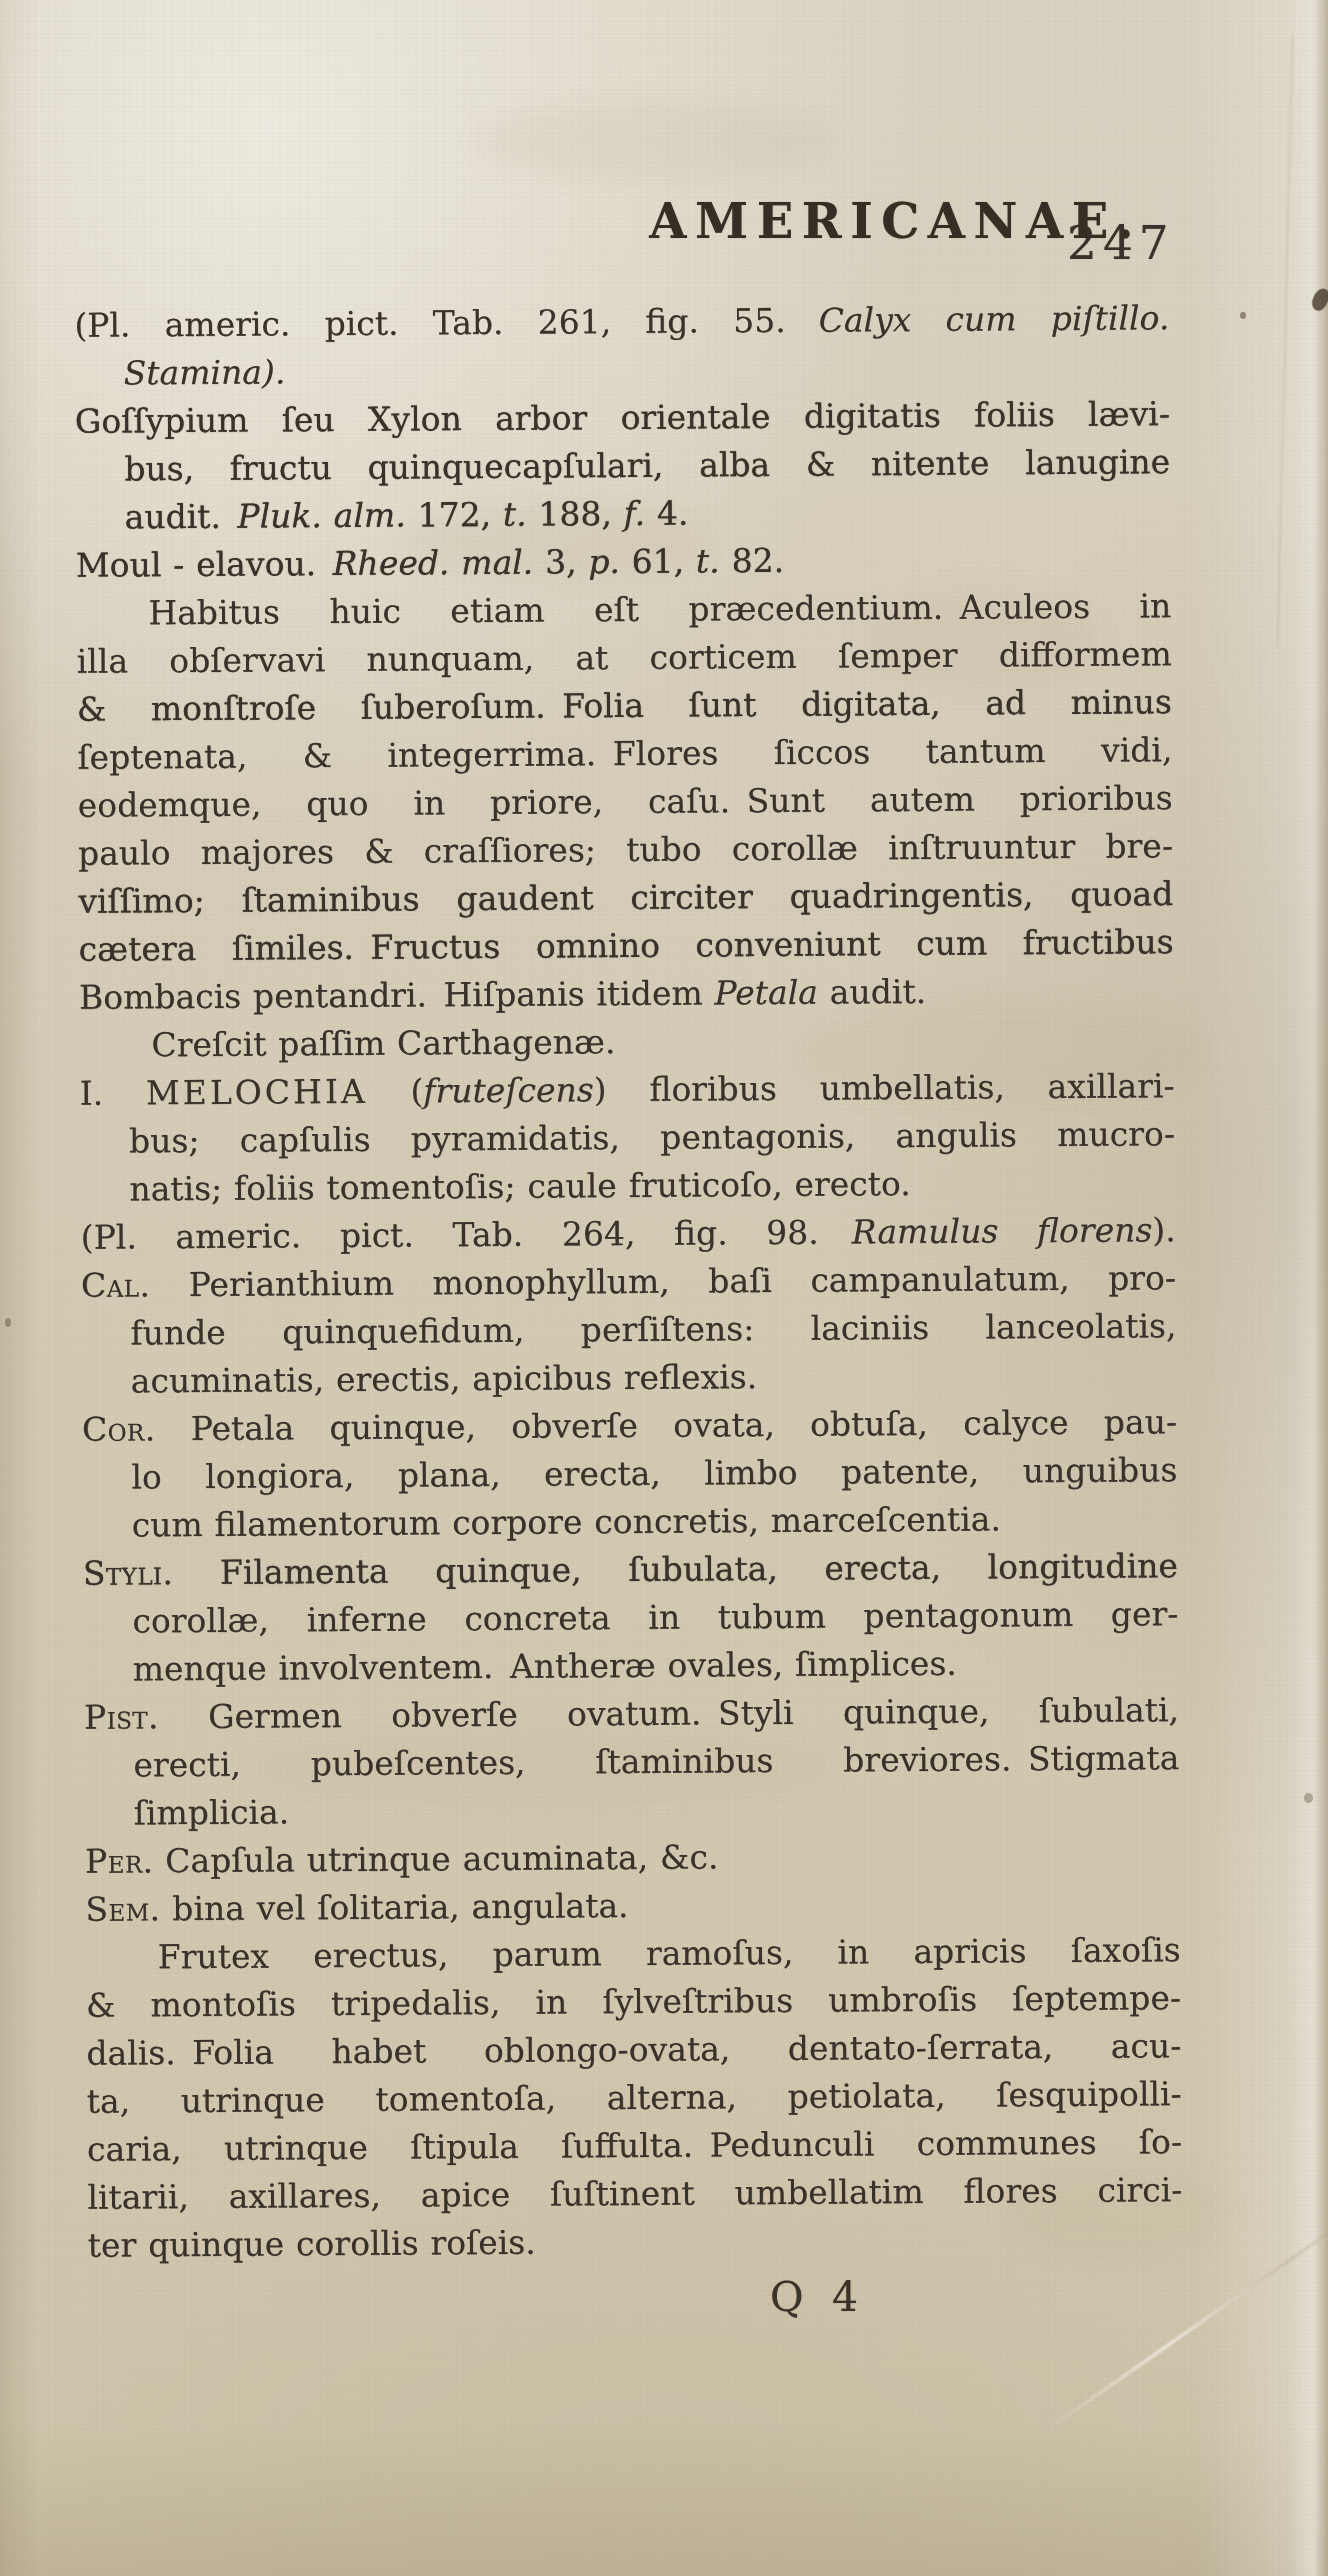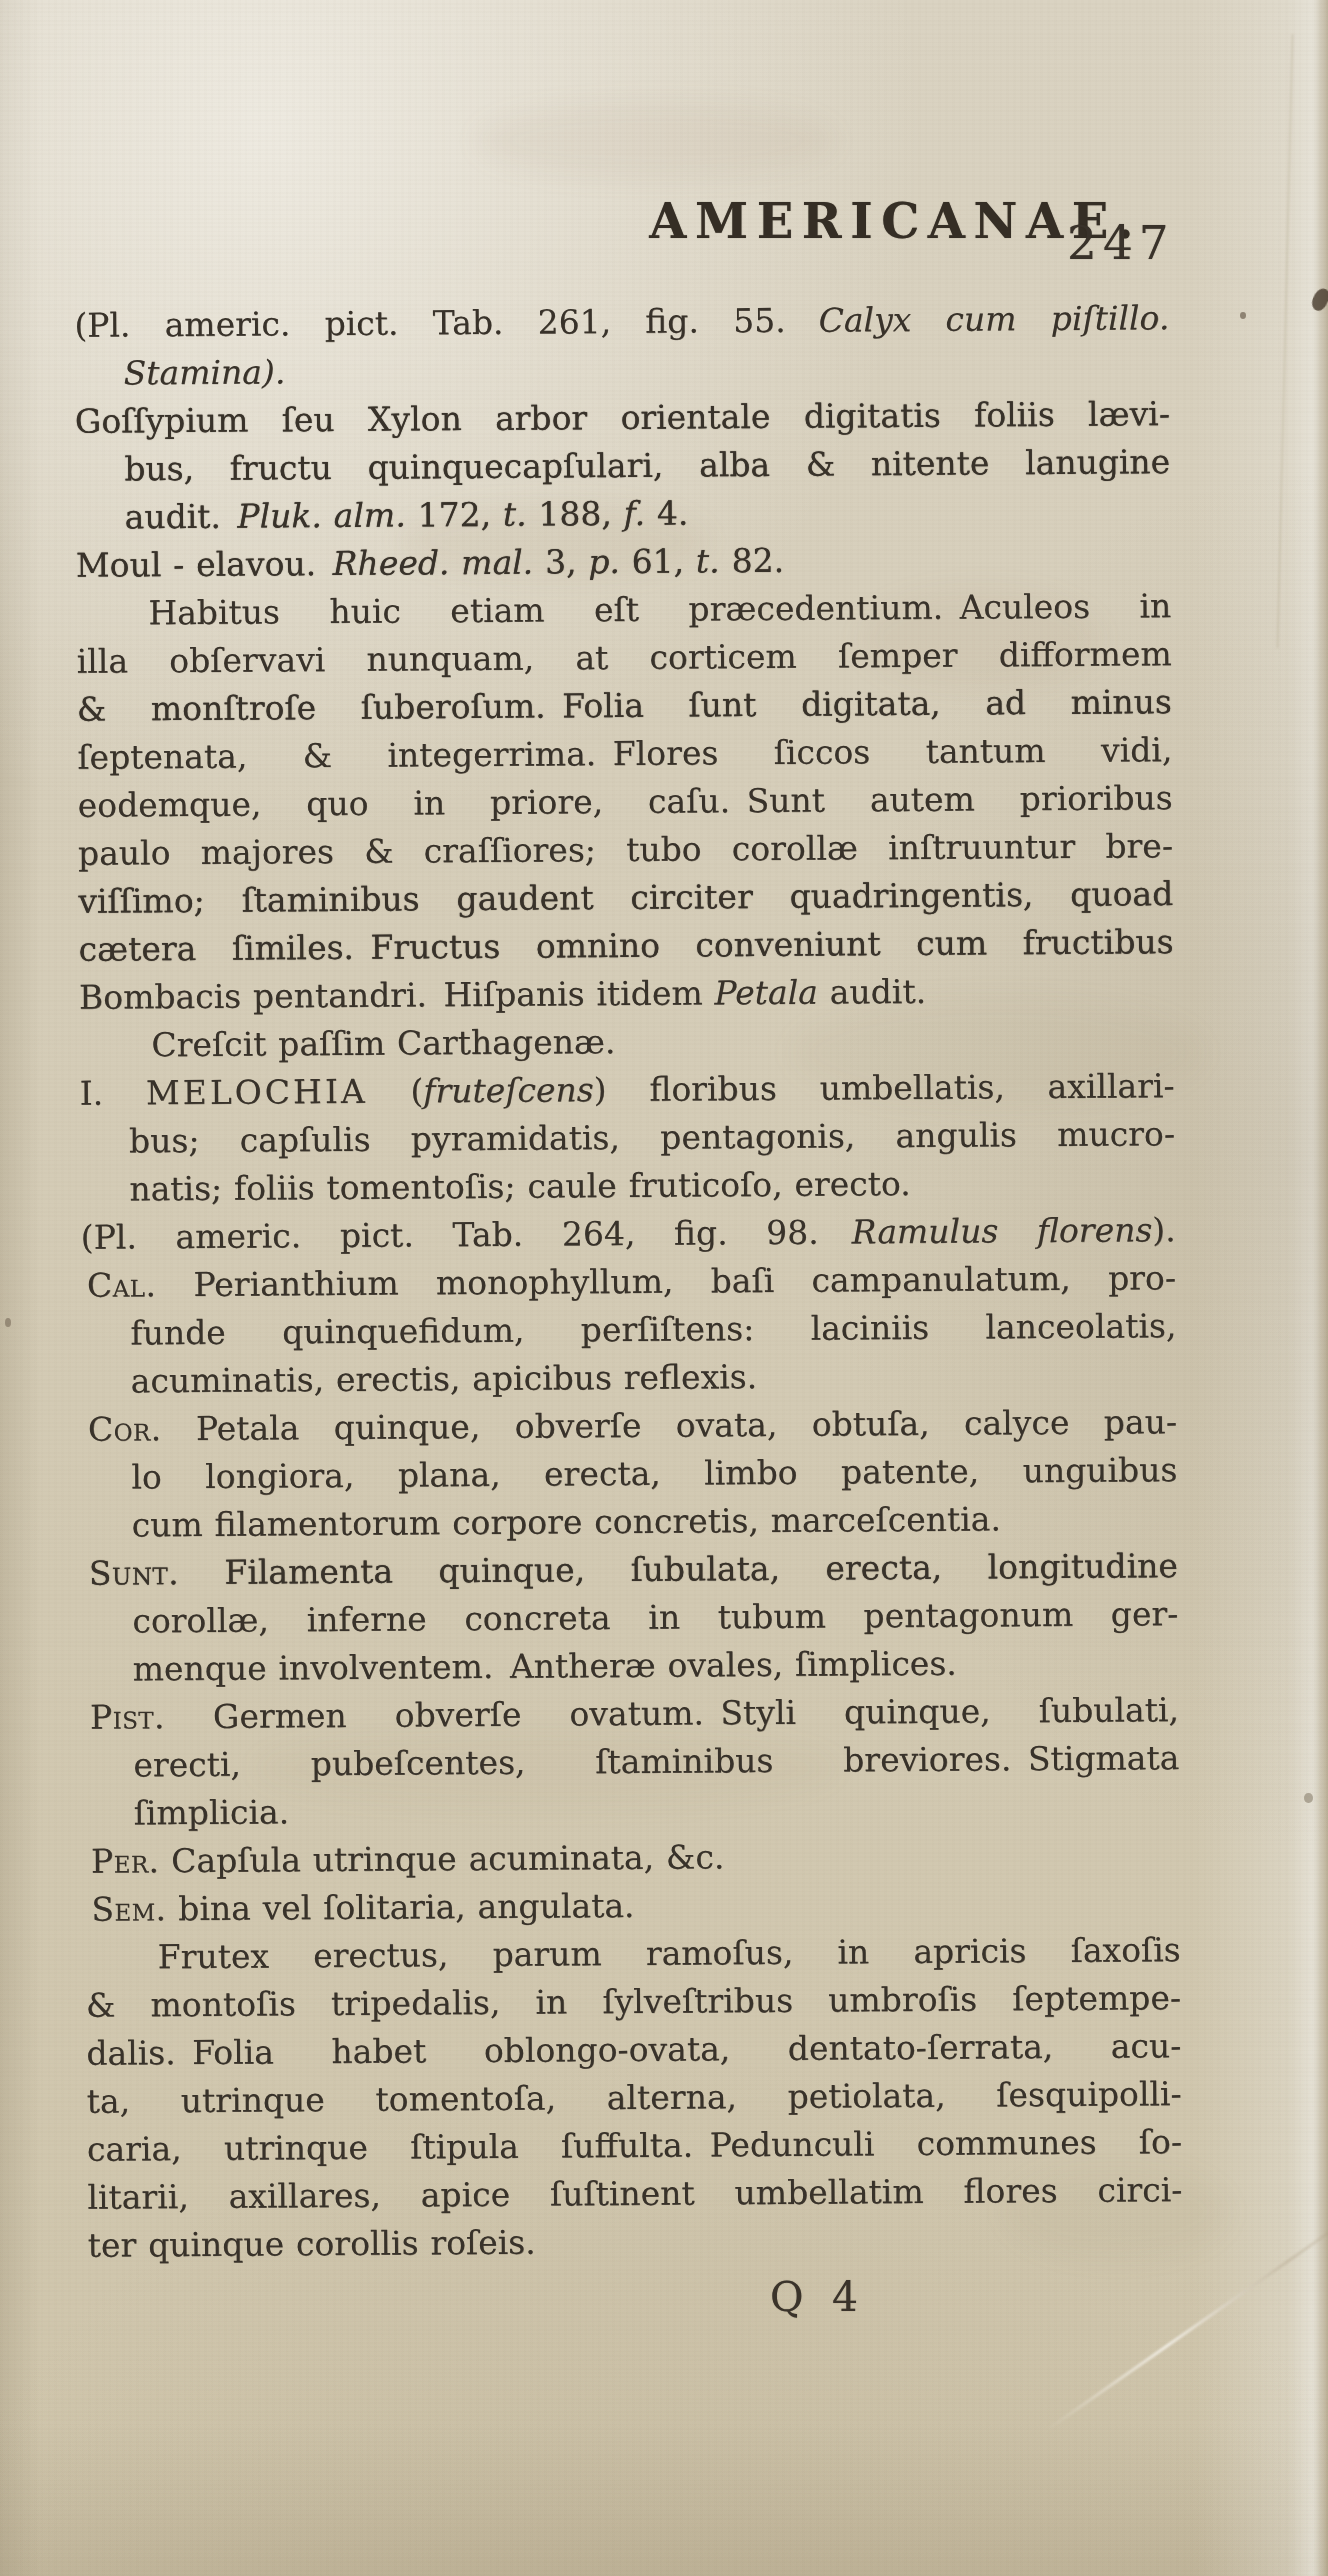--- a/index.html
+++ b/index.html
@@ -49,21 +49,21 @@
     color:#38322a;
     font-size:33px;
     text-shadow:0.3px 0.3px 0.5px rgba(58,48,38,.5);
   }
   .line{line-height:48px;height:48px;white-space:normal;word-spacing:1.3px;}
   .line.just{text-align:justify;text-align-last:justify;}
   .line.ind1{padding-left:49px;}
   .line.ind2{padding-left:72px;}
   .line.hv{text-shadow:0 0 0.9px rgba(45,38,28,.85);}
   .it{font-style:italic;}
-  .sc{font-variant:small-caps;letter-spacing:0.4px;margin-left:6px;}
+  .sc{font-variant:small-caps;letter-spacing:0.4px;}
   .cp{letter-spacing:3px;}
   .signature{
     position:absolute;left:770px;top:2273px;
     font-size:41px;color:#3a332a;letter-spacing:7.7px;
     text-shadow:0 0 0.9px rgba(48,40,30,.5);
   }
 </style>
 </head>
 <body>
 
@@ -108,21 +108,21 @@
       <div class="line ind0 just"><span>I. </span><span class="cp">MELOCHIA</span><span> (</span><span class="it">fruteſcens</span><span>) floribus umbellatis, axillari-</span></div>
       <div class="line ind1 just"><span>bus; capſulis pyramidatis, pentagonis, angulis mucro-</span></div>
       <div class="line ind1"><span>natis; foliis tomentoſis; caule fruticoſo, erecto.</span></div>
       <div class="line ind0 just"><span>(Pl. americ. pict. Tab. 264, fig. 98. </span><span class="it">Ramulus florens</span><span>).</span></div>
       <div class="line ind0 just"><span class="sc">Cal.</span><span> Perianthium monophyllum, baſi campanulatum, pro-</span></div>
       <div class="line ind1 just"><span>funde quinquefidum, perſiſtens: laciniis lanceolatis,</span></div>
       <div class="line ind1"><span>acuminatis, erectis, apicibus reflexis.</span></div>
       <div class="line ind0 just"><span class="sc">Cor.</span><span> Petala quinque, obverſe ovata, obtuſa, calyce pau-</span></div>
       <div class="line ind1 just"><span>lo longiora, plana, erecta, limbo patente, unguibus</span></div>
       <div class="line ind1"><span>cum filamentorum corpore concretis, marceſcentia.</span></div>
-      <div class="line ind0 just hv"><span class="sc">Sunt.</span><span> Filamenta quinque, ſubulata, erecta, longitudine</span></div>
+      <div class="line ind0 just hv"><span class="sc">Styli.</span><span> Filamenta quinque, ſubulata, erecta, longitudine</span></div>
       <div class="line ind1 just"><span>corollæ, inferne concreta in tubum pentagonum ger-</span></div>
       <div class="line ind1"><span>menque involventem. Antheræ ovales, ſimplices.</span></div>
       <div class="line ind0 just"><span class="sc">Pist.</span><span> Germen obverſe ovatum. Styli quinque, ſubulati,</span></div>
       <div class="line ind1 just"><span>erecti, pubeſcentes, ſtaminibus breviores. Stigmata</span></div>
       <div class="line ind1"><span>ſimplicia.</span></div>
       <div class="line ind0"><span class="sc">Per.</span><span> Capſula utrinque acuminata, &amp;c.</span></div>
       <div class="line ind0"><span class="sc">Sem.</span><span> bina vel ſolitaria, angulata.</span></div>
       <div class="line ind2 just"><span>Frutex erectus, parum ramoſus, in apricis ſaxoſis</span></div>
       <div class="line ind0 just"><span>&amp; montoſis tripedalis, in ſylveſtribus umbroſis ſeptempe-</span></div>
       <div class="line ind0 just"><span>dalis. Folia habet oblongo-ovata, dentato-ſerrata, acu-</span></div>

